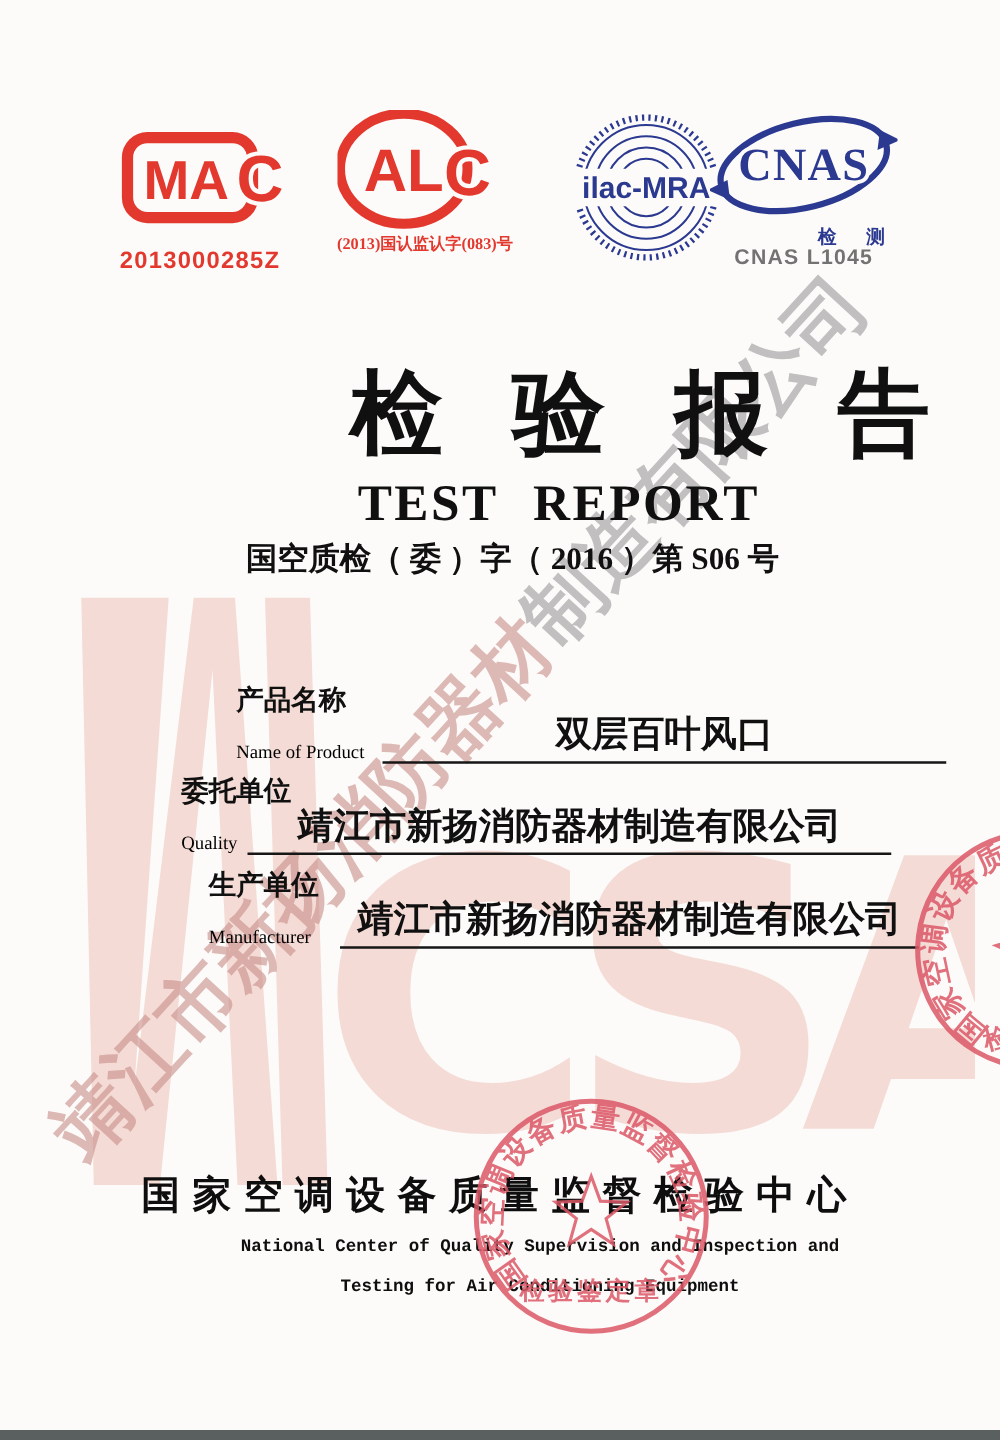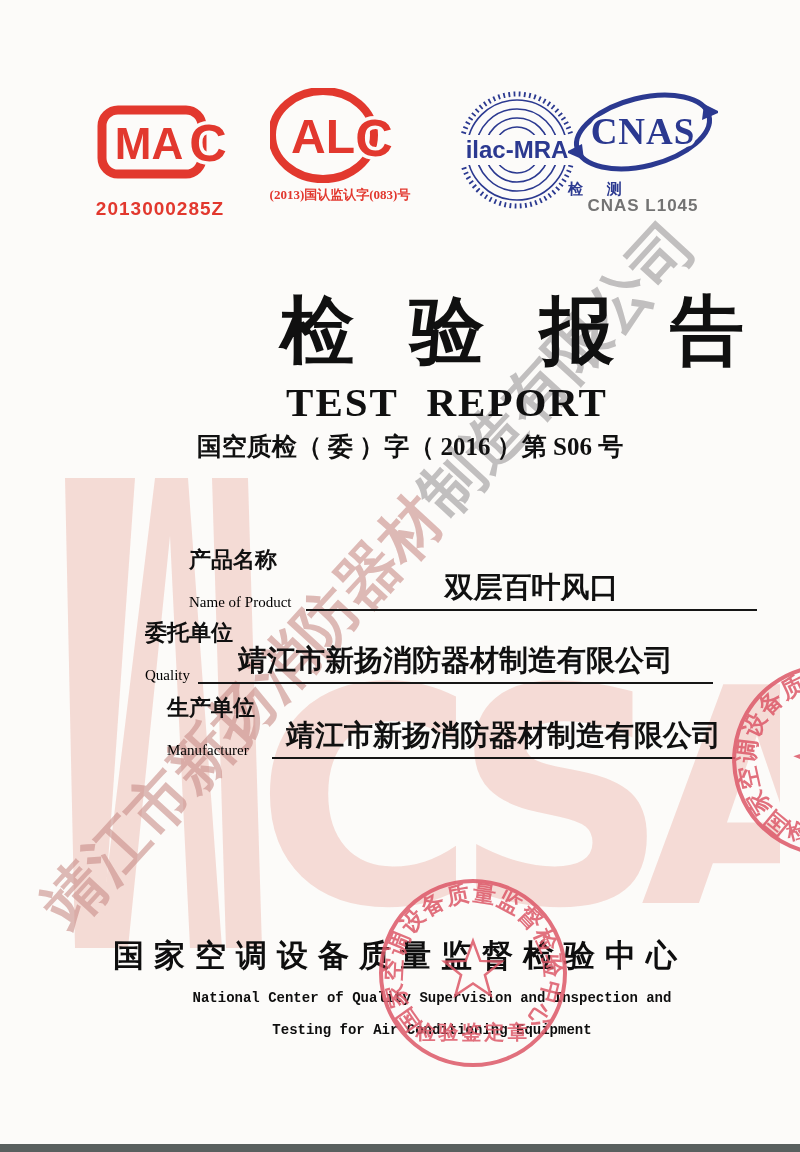--- a/index.html
+++ b/index.html
@@ -18,21 +18,21 @@
   }
   #diag-wm .wm-a{color:#c98e89;}
   #diag-wm .wm-b{color:#9b9899;}
   
   .cert{z-index:2;}
   #cma-number{left:85px; top:179px; width:150px; text-align:center;
     font-family:"Liberation Sans", sans-serif; font-weight:bold; font-size:19px;
     letter-spacing:1px; color:#e2382e;margin-top:19px;}
   #cal-caption{left:250px; top:186px; width:180px; text-align:center;
     font-weight:bold; font-size:13px; color:#e2382e;}
-  #cnas-caption-cn{left:568px; top:180px; width:150px; text-align:left;
+  #cnas-caption-cn{left:568px; top:180px; width:150px; text-align:right;
     font-weight:bold; font-size:15px; letter-spacing:10px; color:#2b3990;}
   #cnas-code{left:568px; top:196px; width:150px; text-align:center;
     font-family:"Liberation Sans", sans-serif; font-weight:bold; font-size:17px;
     letter-spacing:1px; color:#737373;}
   
   #title-cn{left:0; top:282px; width:800px; text-align:right; z-index:2;
     font-family:"Liberation Sans", sans-serif; font-weight:900; font-size:74px;
     letter-spacing:56px; margin-right:-56px; color:#101010; text-indent:56px; white-space:nowrap;}
   #title-en{left:0; top:378px; width:800px; text-align:center; z-index:2;
     font-weight:600; font-size:41px; letter-spacing:2px; word-spacing:16px; color:#101010;padding-left:47px;}

